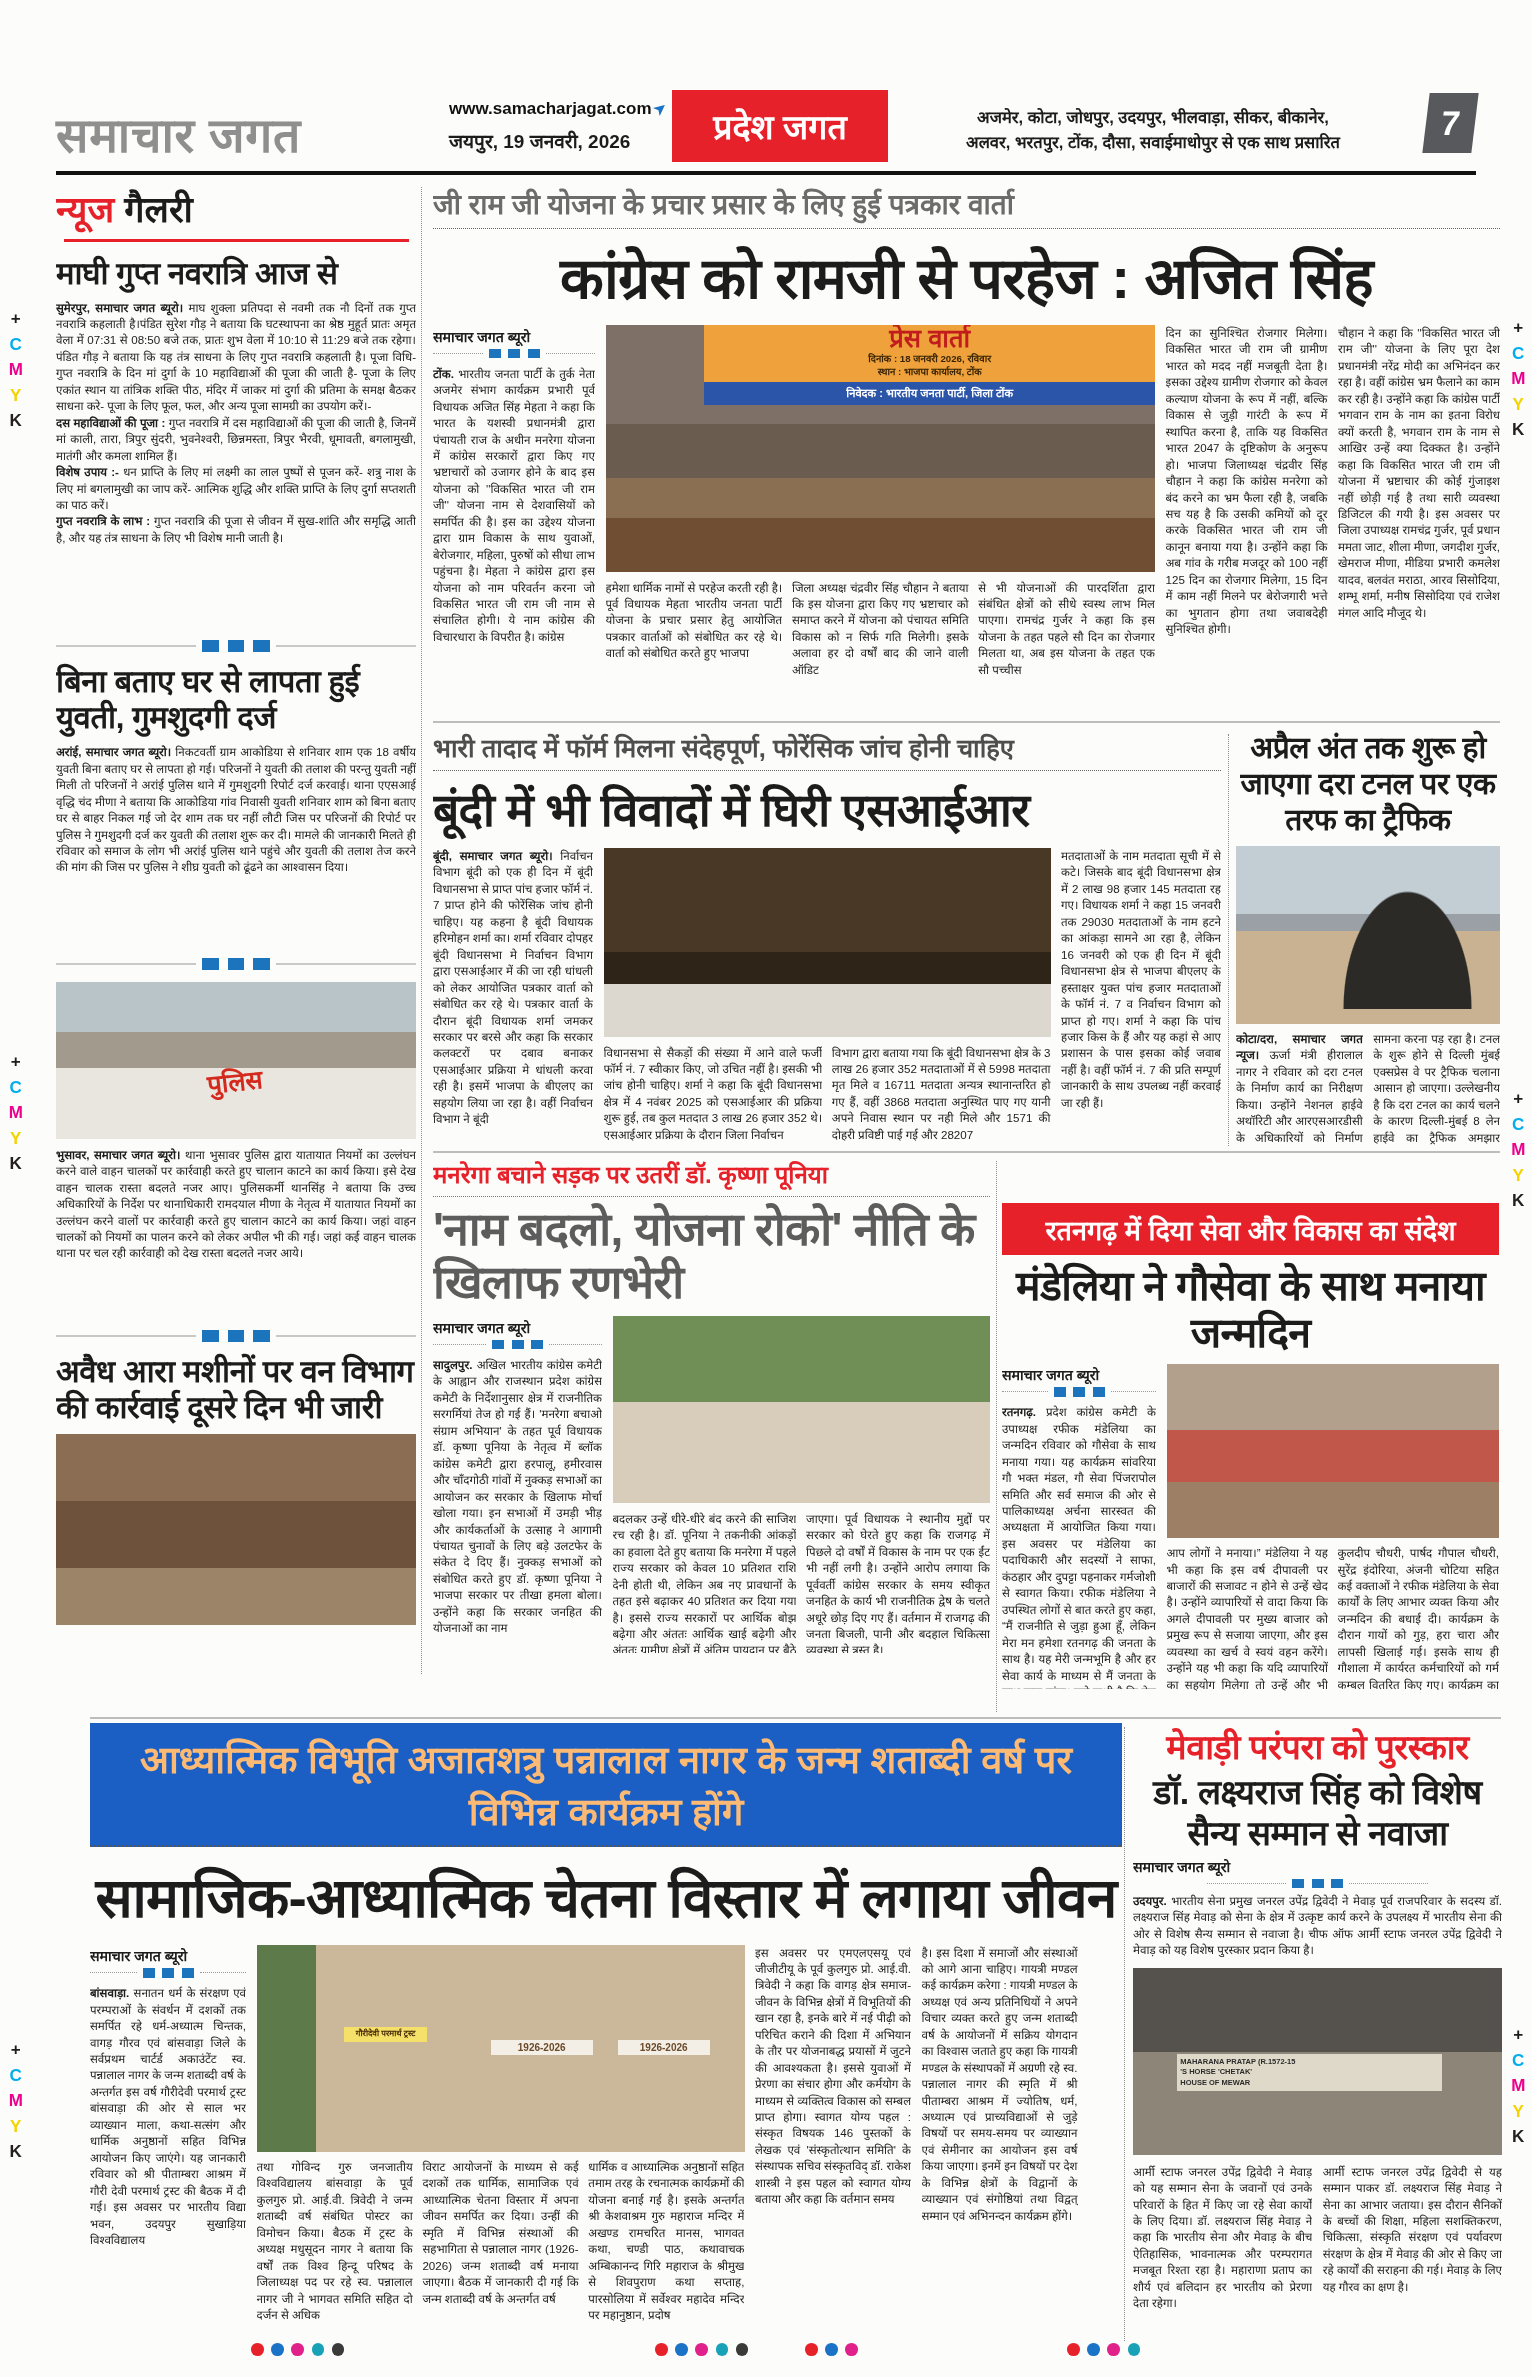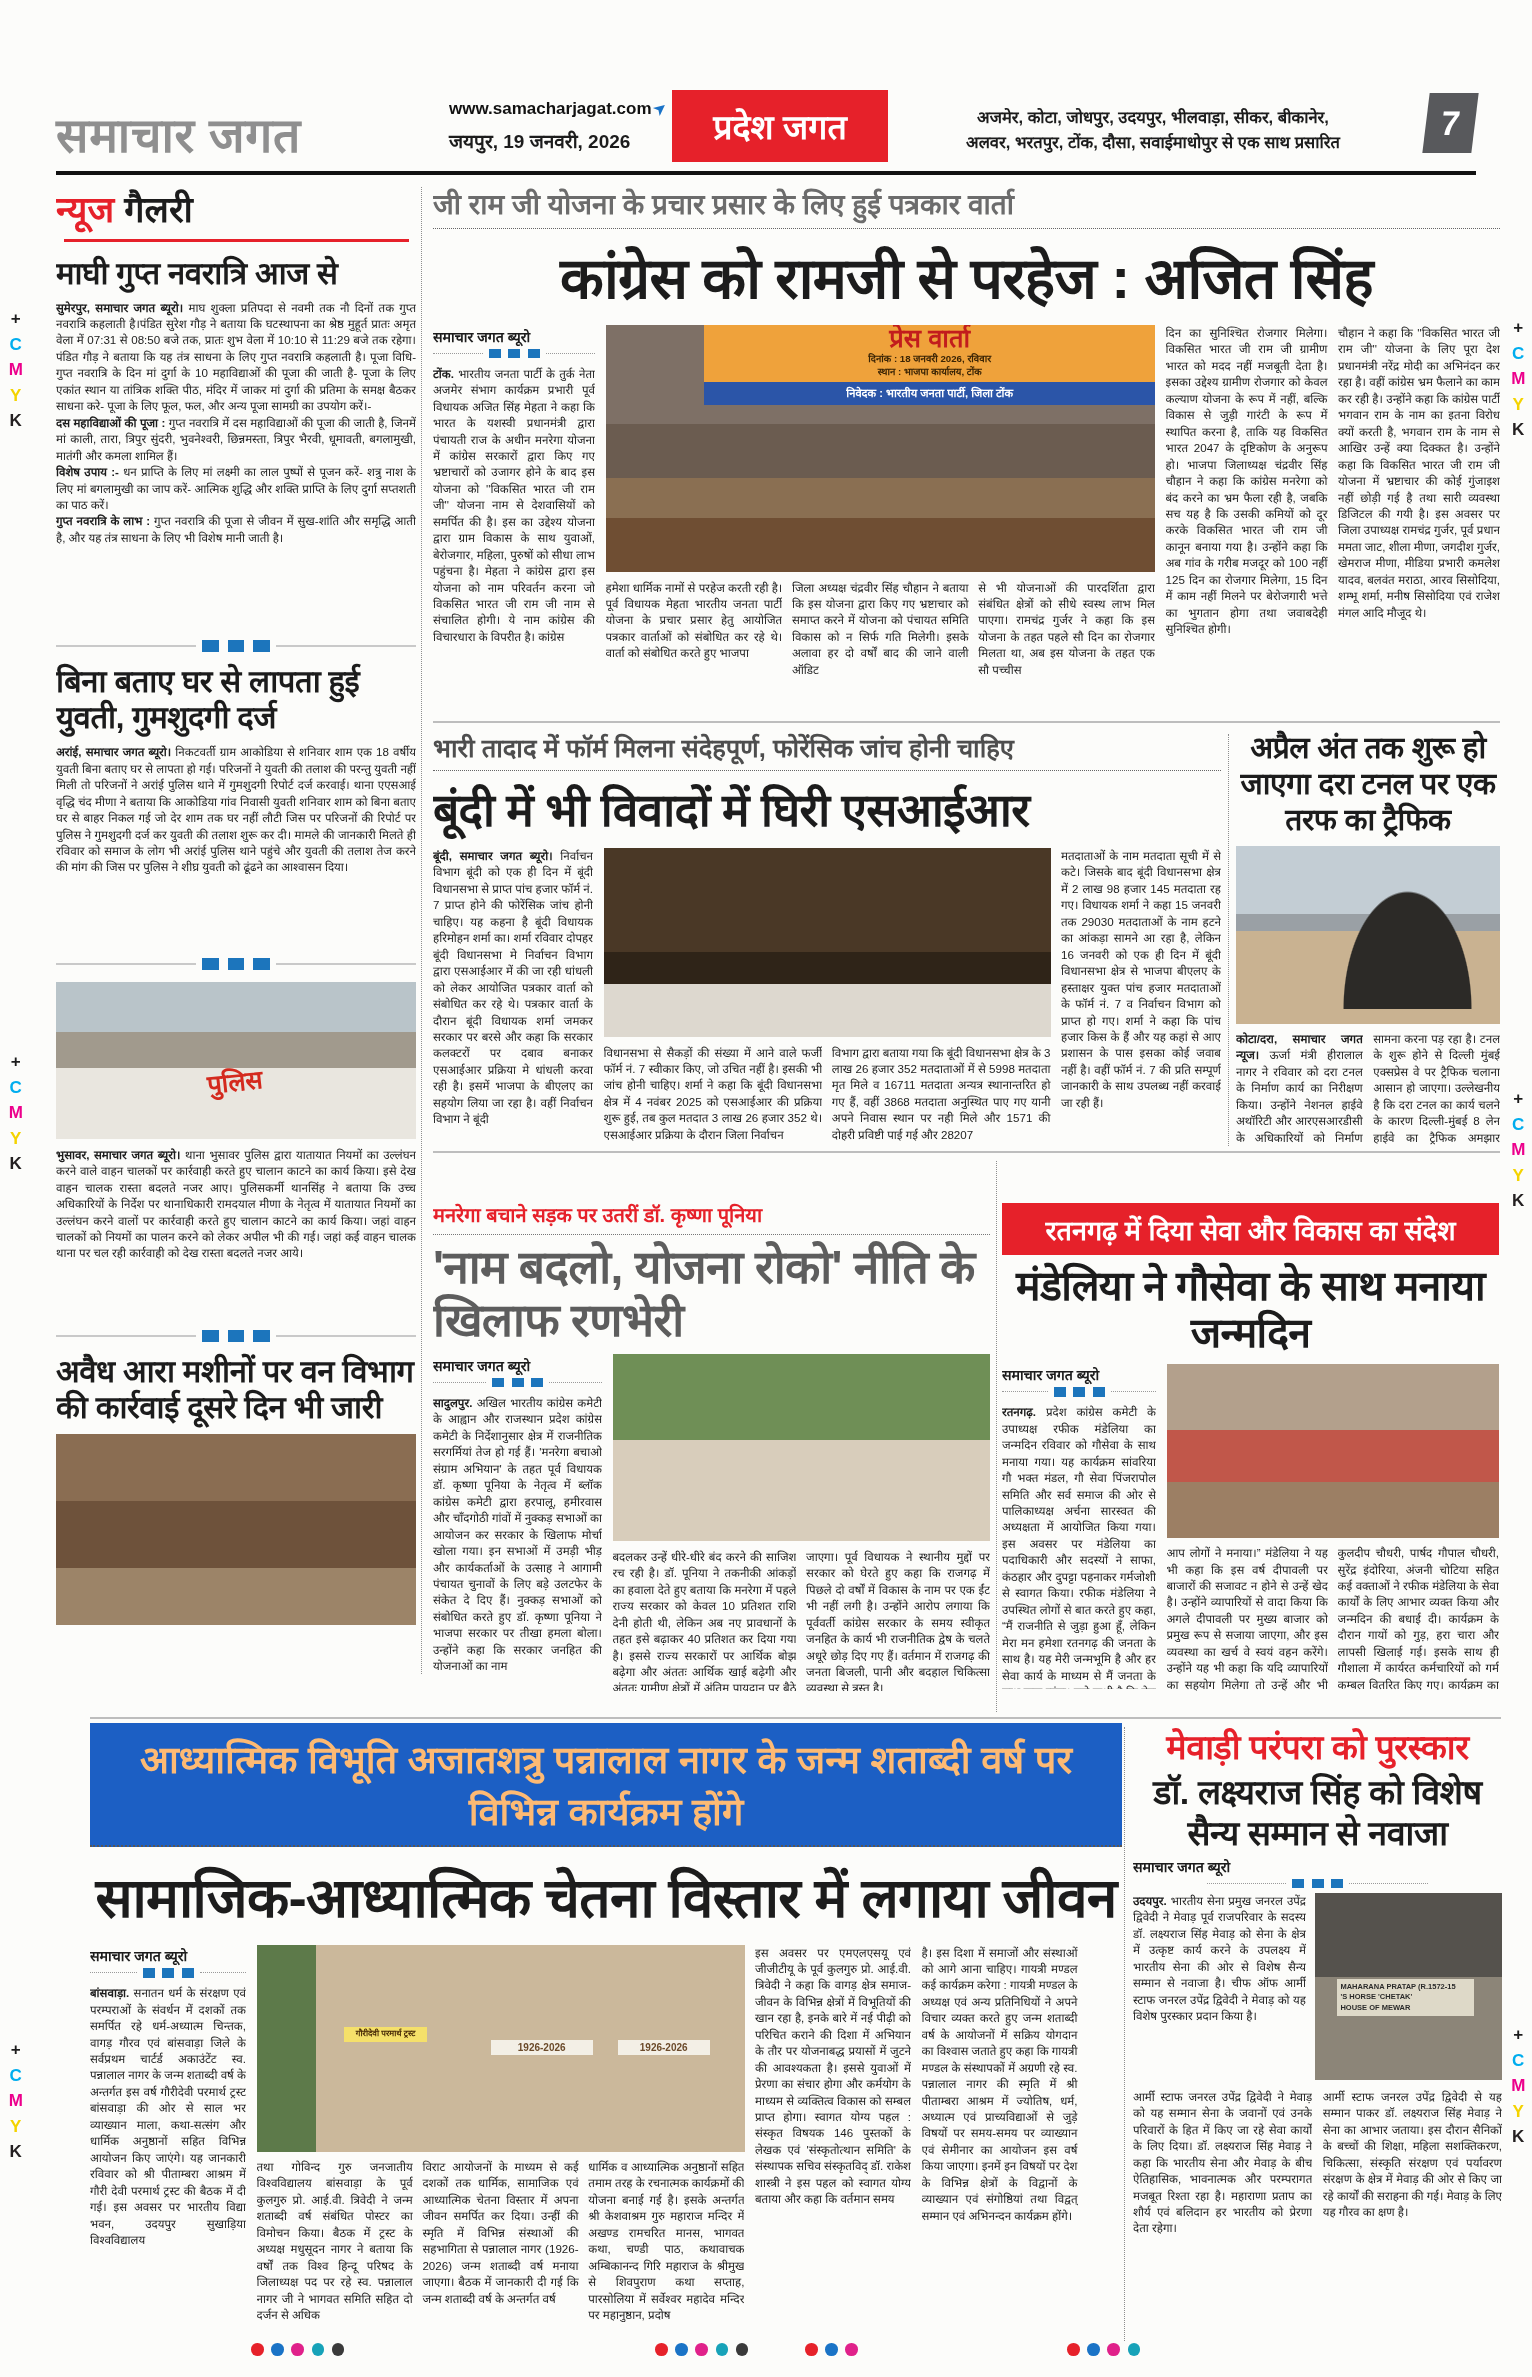--- a/index.html
+++ b/index.html
@@ -64,21 +64,21 @@
   .bundi .subcols .body{height:126px;}
   .bundi .col .body{height:322px;}
   
   .tunnel{position:absolute;left:1236px;top:730px;width:264px;height:416px;overflow:hidden;}
   .tunnel-head{font-size:30px;font-weight:bold;text-align:center;line-height:1.2;letter-spacing:-0.4px;}
   .tunnel .photo{height:178px;margin:7.5px 0;}
   .tunnel .body{flex:1;height:159px;}
   .arch{position:absolute;left:34%;top:8%;width:62%;height:84%;background:radial-gradient(ellipse at 50% 100%,#2c2a27 0 55%,transparent 56%);}
   
   .manrega{position:absolute;left:433px;top:1157px;width:557px;height:556px;overflow:hidden;}
-  .manrega .kicker{font-size:20px;color:#e6212a;border-bottom:1.5px dotted #777;margin-top:44px;}
+  .manrega .kicker{font-size:24px;color:#e6212a;border-bottom:1.5px dotted #777;}
   .manrega-head{font-size:46px;font-weight:bold;color:#5d5d5d;line-height:1.15;letter-spacing:-0.7px;margin:6px 0 7.5px;}
   .manrega .col{flex:0 0 169px;}
   .manrega .center{flex:1;}
   .manrega .photo{height:187px;}
   .manrega .subcols .body{height:142px;}
   .manrega .col .body{height:300px;}
   
   .mandelia{position:absolute;left:1002px;top:1157px;width:497px;height:556px;overflow:hidden;}
   .red-banner{margin-top:46px;background:#e6212a;color:#fff;font-size:27px;font-weight:bold;text-align:center;padding:7.5px 3px;}
   .mandelia-head{font-size:41px;font-weight:bold;text-align:center;line-height:1.16;letter-spacing:-0.7px;margin:7.5px 0 6px;}
@@ -97,21 +97,21 @@
   .centenary .photo{height:207px;}
   .centenary .subcols .body{height:237px;}
   .centenary .col .body{height:419px;}
   .banner-chip{position:absolute;background:#f5e06a;color:#4a2c07;font-size:8.2px;font-weight:bold;text-align:center;
                padding:2.2px;line-height:1.25;}
   .banner-white{position:absolute;background:#f3efe6;color:#6b4a2a;font-size:10px;font-weight:bold;text-align:center;padding:2.2px;}
   
   .award{position:absolute;left:1133px;top:1723px;width:369px;height:623px;overflow:hidden;}
   .award .kick{color:#e6212a;font-size:34px;font-weight:bold;text-align:center;letter-spacing:-0.4px;}
   .award-head{font-size:34px;font-weight:bold;text-align:center;line-height:1.2;letter-spacing:-0.4px;margin:3px 0;}
-  .award-row1{display:flex;gap:9px;margin-top:3px;}
+  .award-row1{display:flex;gap:9px;margin-top:3px;flex-direction:column;}
   .award-row1 .body{flex:1;height:187px;}
   .award .photo{flex:0 0 187px;height:187px;}
   .award-row2{display:flex;gap:10.5px;margin-top:9px;}
   .award-row2 .body{flex:1;height:279px;}
   .plaque{position:absolute;left:12%;top:46%;width:70%;background:#ded9c8;color:#2b2b2b;font-size:7.5px;
           font-weight:bold;padding:3px;line-height:1.4;}
   
   .ph-press{background:linear-gradient(180deg,#7e7066 0 40%,#6b5c50 40% 62%,#8a6f52 62% 78%,#6f4e33 78% 100%);}
   .ph-traffic{background:linear-gradient(180deg,#b9c4c9 0 32%,#a19a8d 32% 55%,#e9e6df 55% 100%);}
   .hood-text{position:absolute;bottom:26%;left:42%;color:#d42a1e;font-size:25.5px;font-weight:bold;transform:rotate(-6deg);}

